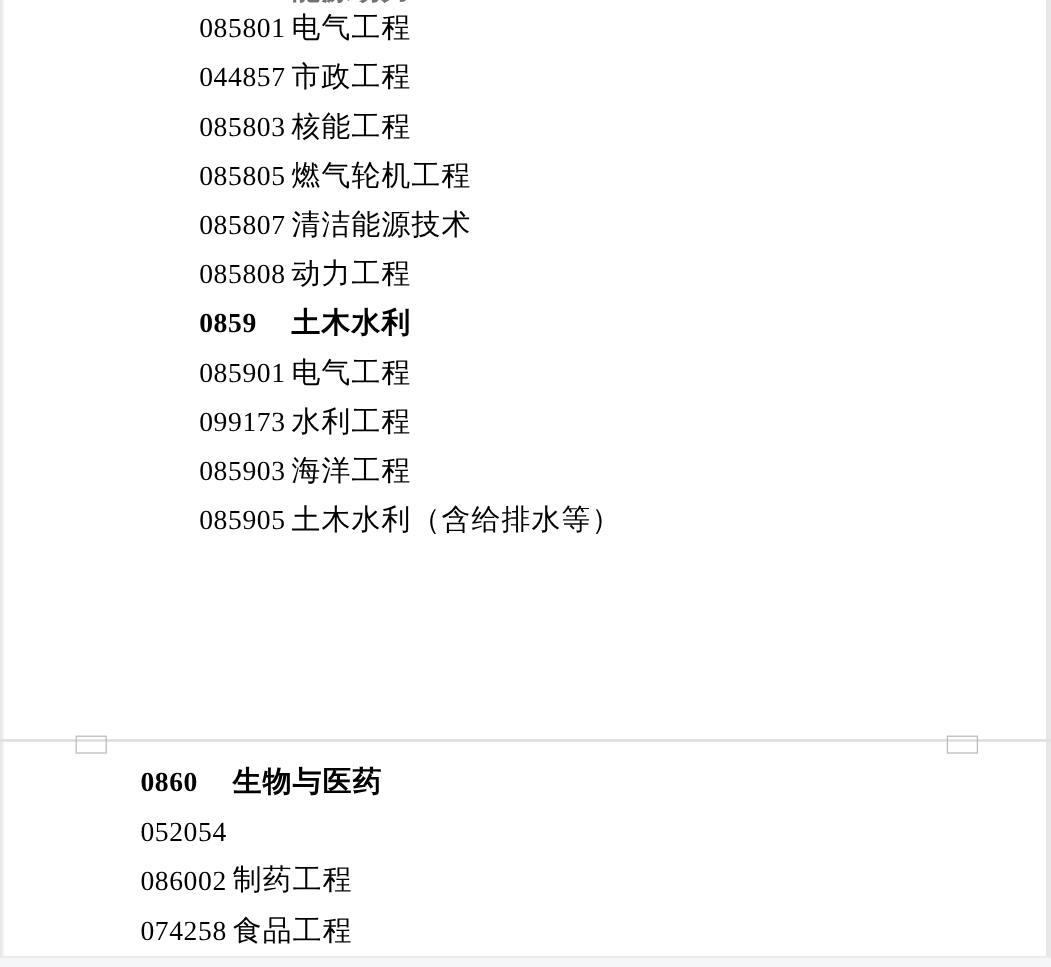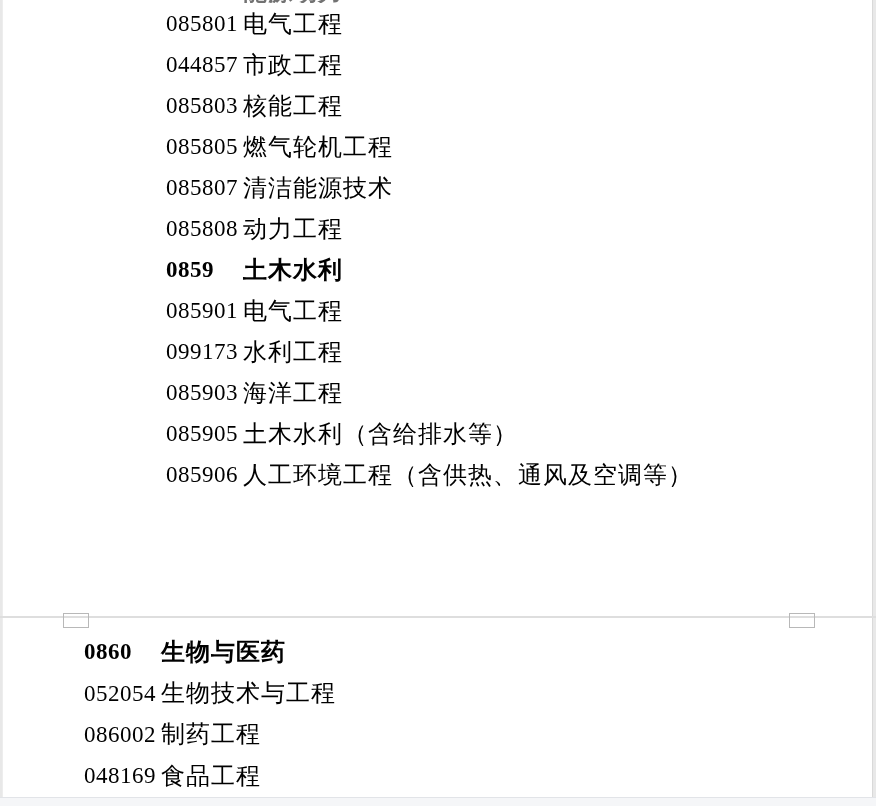--- a/index.html
+++ b/index.html
@@ -38,21 +38,21 @@
     display:inline-block;width:77px;flex:0 0 77px;
     font-size:23px;letter-spacing:0.5px;
   }
   .row .name{letter-spacing:1px;}
   .row.bold .code,.row.bold .name{font-weight:700;}
   .cut-row{
     height:3px;overflow:hidden;position:relative;
     padding-left:163px;opacity:0.55;
   }
   .cut-row .row{margin-top:-29px;}
-  .page2 .rows{padding-top:13px;padding-left:81px;}
+  .page2 .rows{padding-top:13px;padding-left:114px;}
   .bottom-bar{
     position:absolute;left:0;top:797px;width:876px;height:9px;
     background:#f5f6f8;border-top:1px solid #e2e4e8;
     box-sizing:border-box;z-index:2;
   }
 </style>
 </head>
 <body>
 
 <div class="viewport">
@@ -117,50 +117,45 @@
           <span class="code">085903</span>
           <span class="name">海洋工程</span>
         </div>
 
 
         <div class="row">
           <span class="code">085905</span>
           <span class="name">土木水利（含给排水等）</span>
         </div>
 
-        <div class="row">
-          <span class="code">085906</span>
-          <span class="name">人工环境工程（含供热、通风及空调等）</span>
-        </div>
       </div>
   </div>
 
   <div class="page-divider"></div>
   <div class="margin-mark left"></div>
   <div class="margin-mark right"></div>
 
   <div class="page page2">
     <div class="rows">
 
         <div class="row bold">
           <span class="code">0860</span>
           <span class="name">生物与医药</span>
         </div>
 
         <div class="row">
           <span class="code">052054</span>
-          <span class="name">生物技术与工程</span>
         </div>
 
         <div class="row">
           <span class="code">086002</span>
           <span class="name">制药工程</span>
         </div>
 
         <div class="row">
-          <span class="code">048169</span>
+          <span class="code">074258</span>
           <span class="name">食品工程</span>
         </div>
       </div>
   </div>
 
   <div class="bottom-bar"></div>
 </div>
 
 </body></html>

